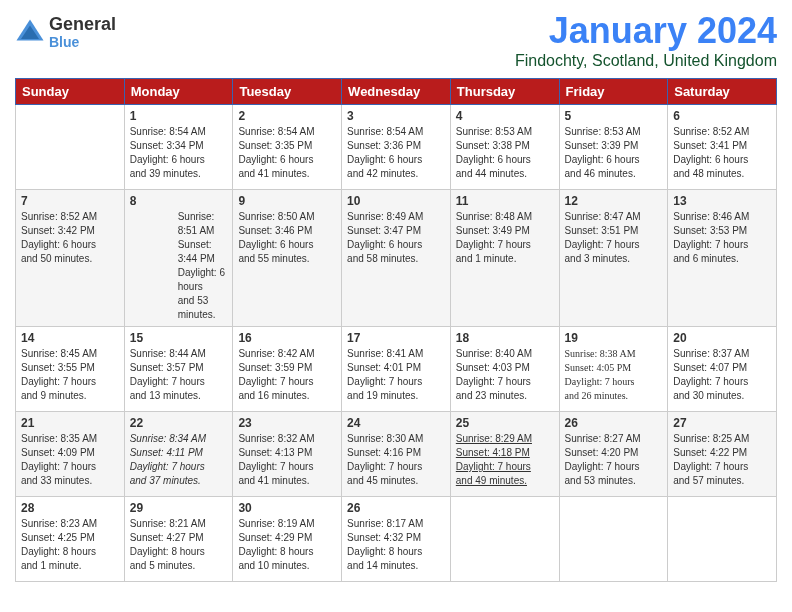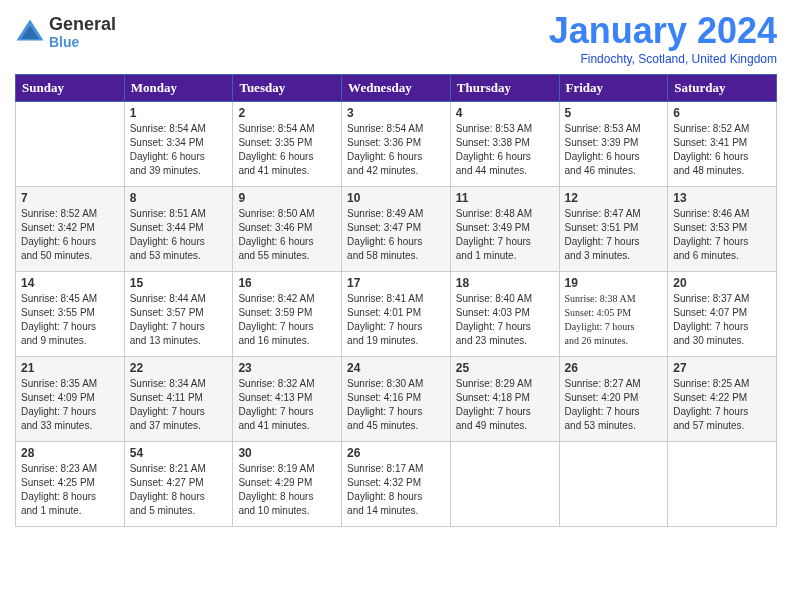--- a/index.html
+++ b/index.html
@@ -43,37 +43,36 @@
     }
     .title-area {
       text-align: right;
     }
     .month-title {
       font-size: 36px;
       font-weight: bold;
       color: #3b82f6;
     }
     .location {
-      font-size: 12px;
-      color: #1d4ed8;
+      font-size: 16px;
+      color: #14532d;
       margin-left: 16px;
     }
     .calendar-table {
       width: 100%;
       border-collapse: collapse;
       table-layout: fixed;
     }
     .calendar-table th {
-      background-color: #4c1d95;
+      background-color: #b91c1c;
       color: #fff;
       text-align: left;
       padding: 5px 6px;
       font-size: 13px;
       border: 1px solid #3a62b0;
-      font-family: Liberation Serif, serif;
     }
     .calendar-table td {
       border: 1px solid #ccc;
       vertical-align: top;
       padding: 4px 5px;
       height: 85px;
       font-size: 10.5px;
       color: #333;
       background: #fff;
     }
@@ -175,21 +174,21 @@
       <tr>
         <td>
           <span class="day-number">7</span>
           <div class="day-info" style="white-space: pre-line;">Sunrise: 8:52 AM
 Sunset: 3:42 PM
 Daylight: 6 hours
 and 50 minutes.</div>
         </td>
         <td>
           <span class="day-number">8</span>
-          <div class="day-info" style="white-space: pre-line;">Sunrise: 8:51 AM
+          <div class="day-info" style="white-space: pre-line; margin-left: 48px;">Sunrise: 8:51 AM
 Sunset: 3:44 PM
 Daylight: 6 hours
 and 53 minutes.</div>
         </td>
         <td>
           <span class="day-number">9</span>
           <div class="day-info" style="white-space: pre-line;">Sunrise: 8:50 AM
 Sunset: 3:46 PM
 Daylight: 6 hours
 and 55 minutes.</div>
@@ -277,42 +276,42 @@
       <tr>
         <td>
           <span class="day-number">21</span>
           <div class="day-info" style="white-space: pre-line;">Sunrise: 8:35 AM
 Sunset: 4:09 PM
 Daylight: 7 hours
 and 33 minutes.</div>
         </td>
         <td>
           <span class="day-number">22</span>
-          <div class="day-info" style="white-space: pre-line;">Sunrise: 8:34 AM
+          <div class="day-info" style="white-space: pre-line; font-style: italic;">Sunrise: 8:34 AM
 Sunset: 4:11 PM
 Daylight: 7 hours
 and 37 minutes.</div>
         </td>
         <td>
           <span class="day-number">23</span>
           <div class="day-info" style="white-space: pre-line;">Sunrise: 8:32 AM
 Sunset: 4:13 PM
 Daylight: 7 hours
 and 41 minutes.</div>
         </td>
         <td>
           <span class="day-number">24</span>
           <div class="day-info" style="white-space: pre-line;">Sunrise: 8:30 AM
 Sunset: 4:16 PM
 Daylight: 7 hours
 and 45 minutes.</div>
         </td>
         <td>
           <span class="day-number">25</span>
-          <div class="day-info" style="white-space: pre-line;">Sunrise: 8:29 AM
+          <div class="day-info" style="white-space: pre-line; text-decoration: underline;">Sunrise: 8:29 AM
 Sunset: 4:18 PM
 Daylight: 7 hours
 and 49 minutes.</div>
         </td>
         <td>
           <span class="day-number">26</span>
           <div class="day-info" style="white-space: pre-line;">Sunrise: 8:27 AM
 Sunset: 4:20 PM
 Daylight: 7 hours
 and 53 minutes.</div>
@@ -327,21 +326,21 @@
       </tr>
       <tr>
         <td>
           <span class="day-number">28</span>
           <div class="day-info" style="white-space: pre-line;">Sunrise: 8:23 AM
 Sunset: 4:25 PM
 Daylight: 8 hours
 and 1 minute.</div>
         </td>
         <td>
-          <span class="day-number">54</span>
+          <span class="day-number">29</span>
           <div class="day-info" style="white-space: pre-line;">Sunrise: 8:21 AM
 Sunset: 4:27 PM
 Daylight: 8 hours
 and 5 minutes.</div>
         </td>
         <td>
           <span class="day-number">30</span>
           <div class="day-info" style="white-space: pre-line;">Sunrise: 8:19 AM
 Sunset: 4:29 PM
 Daylight: 8 hours

